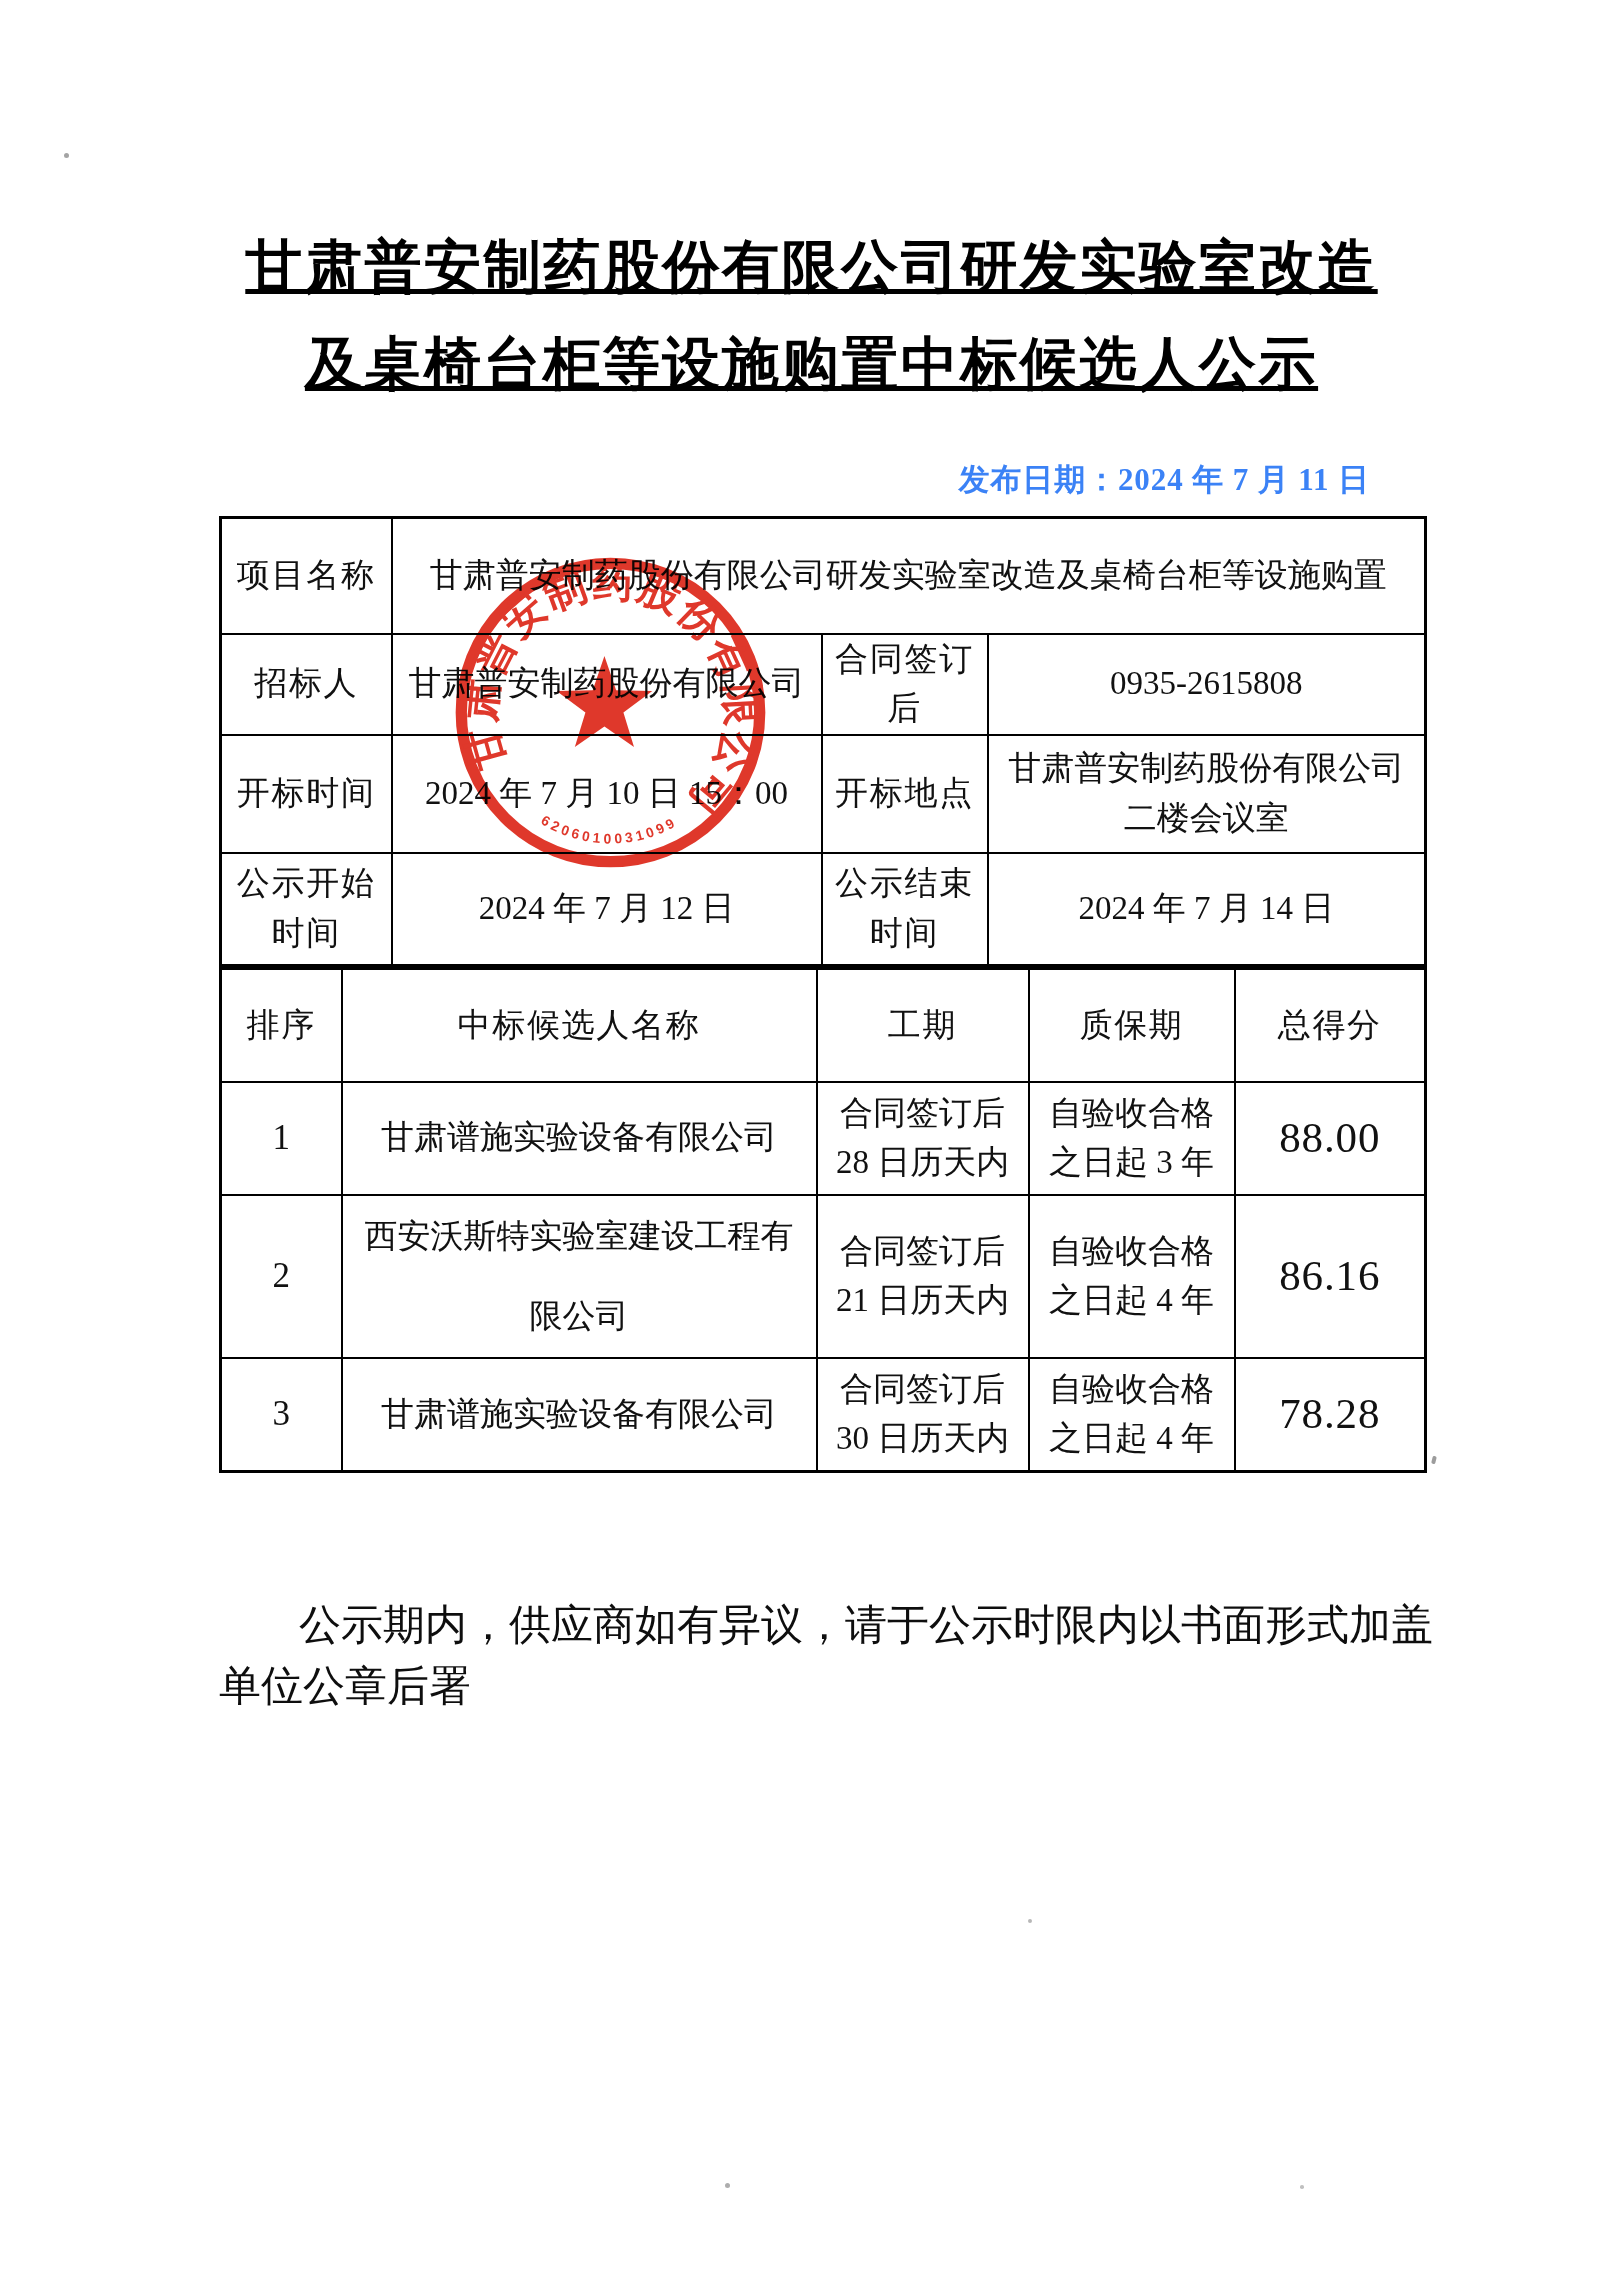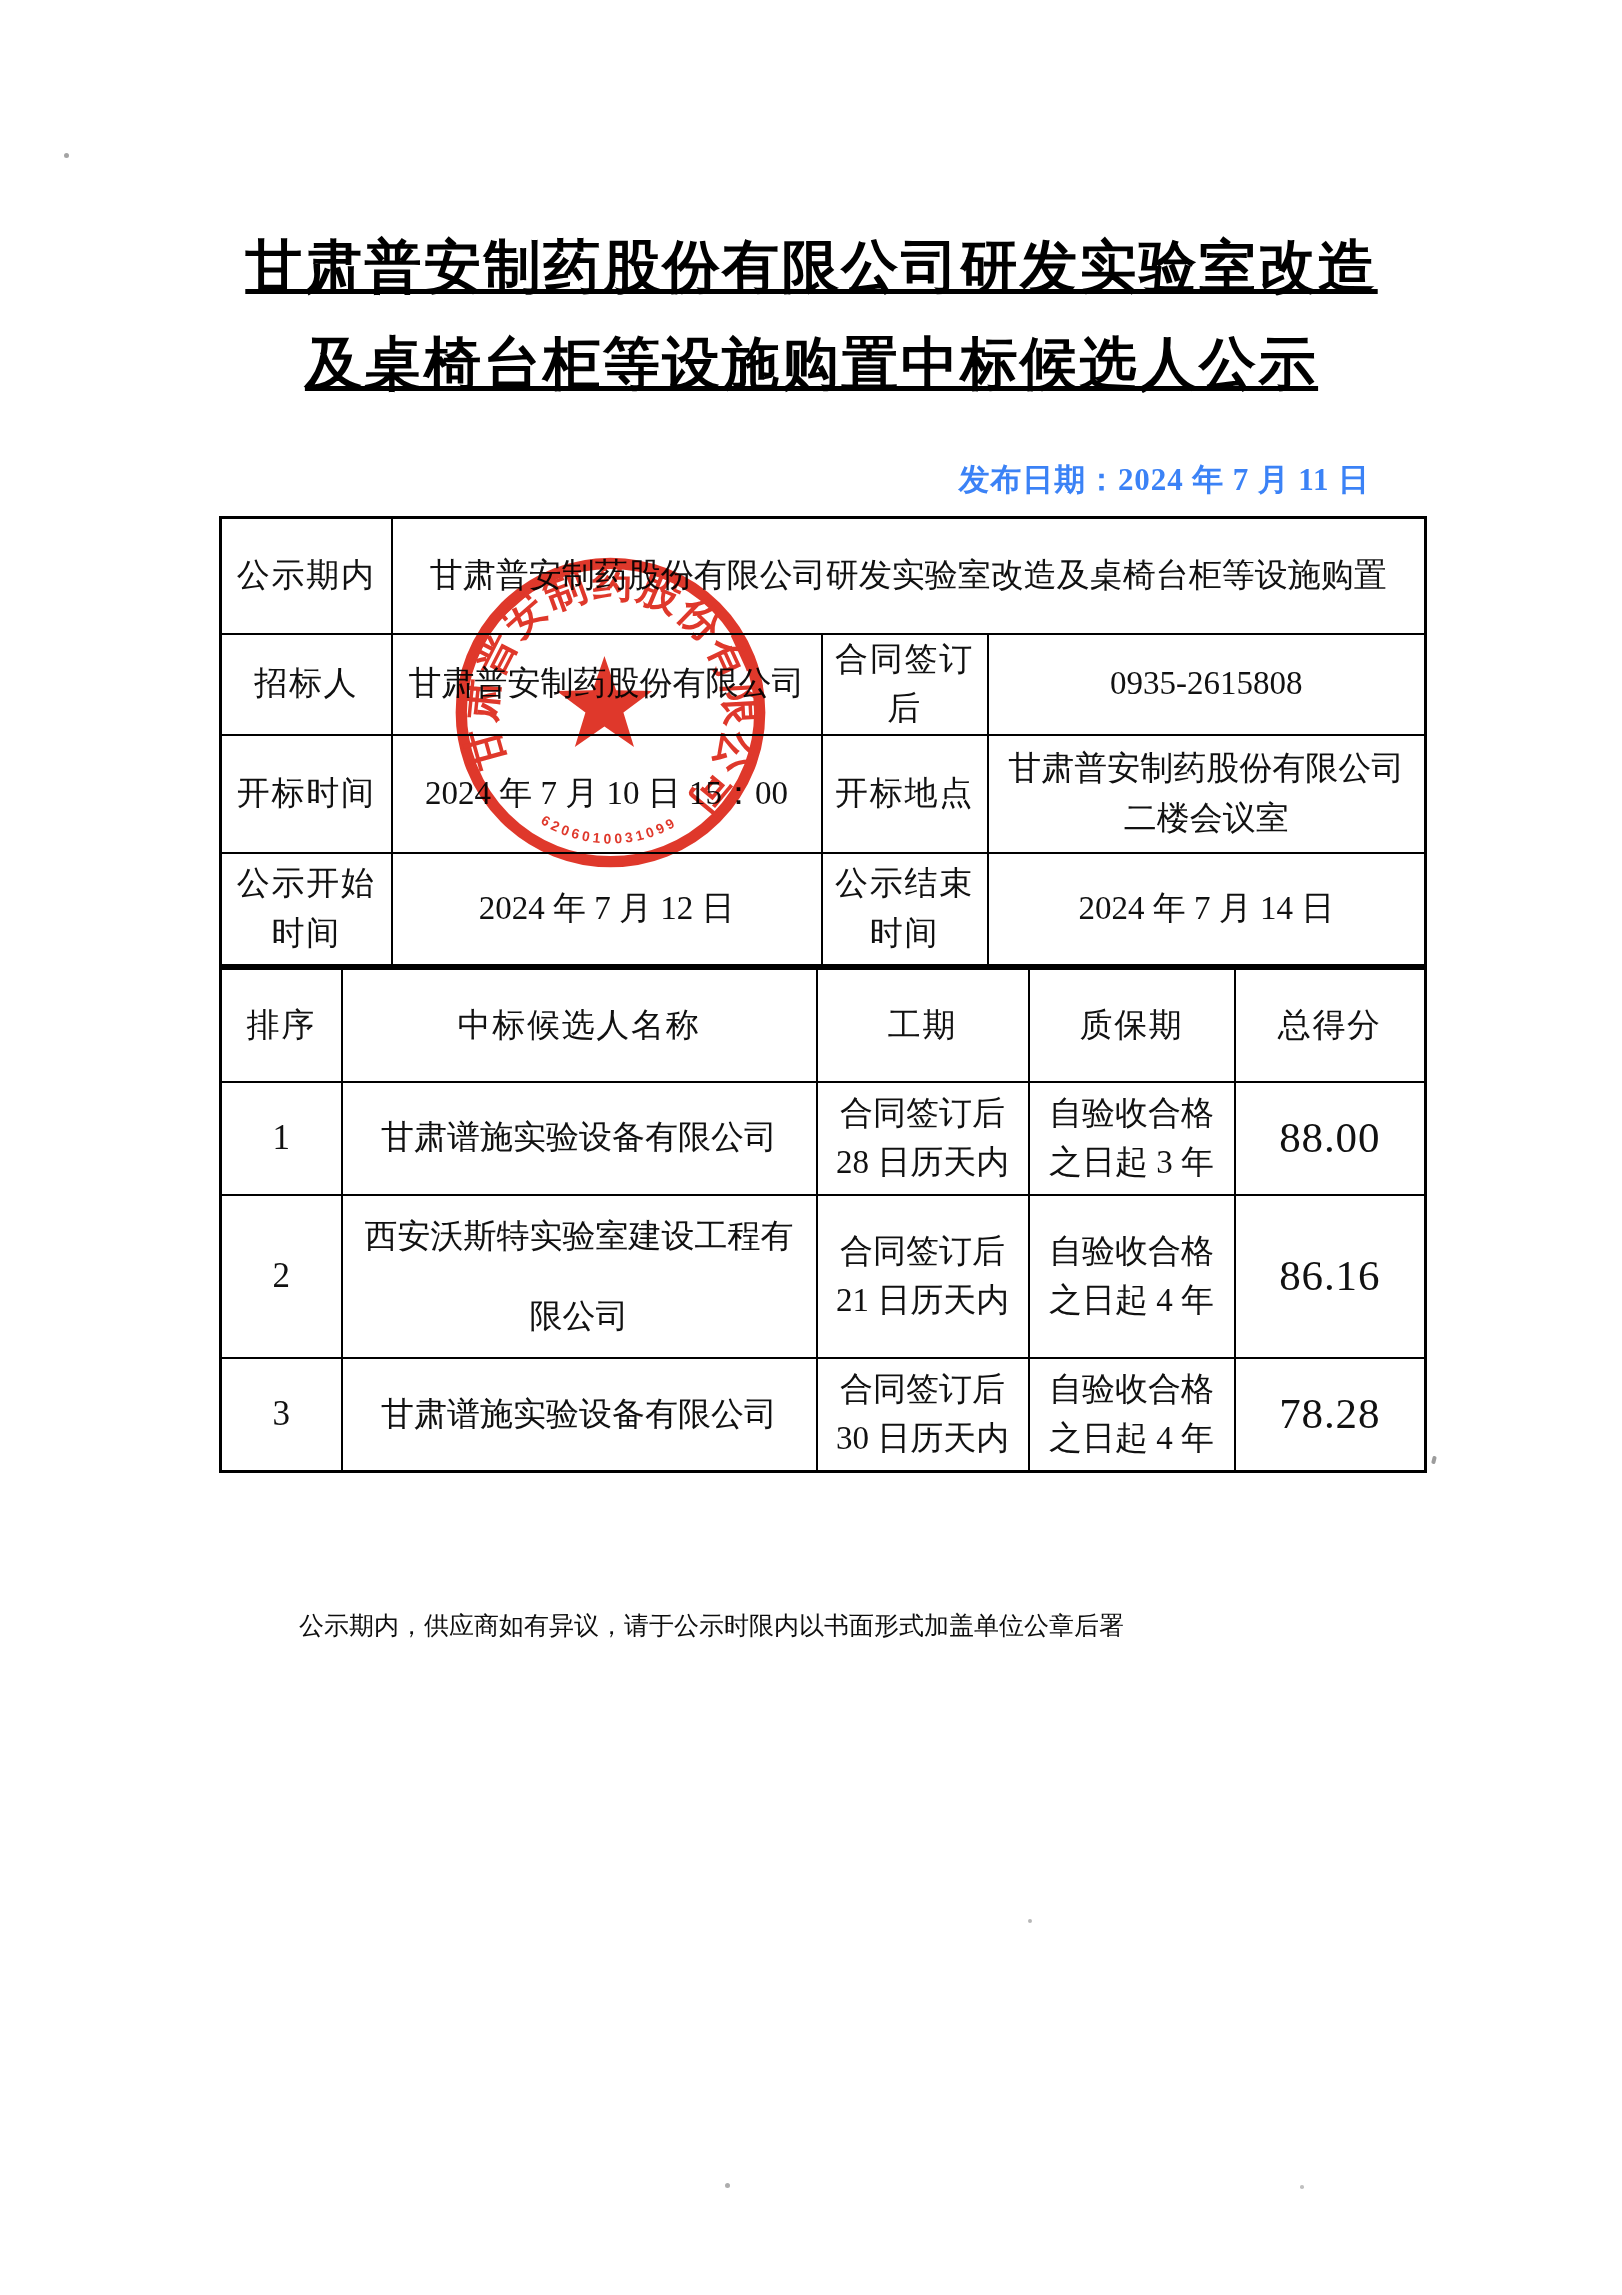--- a/index.html
+++ b/index.html
@@ -44,21 +44,21 @@
   }
   .outer{border:3.5px solid #000;}
   .lbl{letter-spacing:1.7px;}
   .section-hd{font-size:33px;letter-spacing:1.7px;}
   .score{font-size:43px;letter-spacing:0.9px;margin-top:6px;}
   .rank{font-size:35px;}
   tr.tall td.name{line-height:2.45;}
   
   .footer-par{
     position:absolute;left:219px;top:1595px;width:1214px;
-    font-size:25px;line-height:61px;color:#0e0e0e;
+    font-size:42px;line-height:61px;color:#0e0e0e;
   }
   .footer-par .l1{text-indent:80px;margin:0 0 35px 0;}
   .footer-par .l2{margin:0;}
   
   .seal{
     position:absolute;left:437px;top:539px;width:347px;height:347px;
     mix-blend-mode:multiply;
     opacity:0.92;
     pointer-events:none;
   }
@@ -86,21 +86,21 @@
 
     <table class="outer">
       <colgroup>
           <col style="width:171px">
           <col style="width:430px">
           <col style="width:166px">
           <col style="width:438px">
         </colgroup>
       <tbody>
           <tr style="height:116px">
-        <td class="lbl">公示期内</td>
+        <td class="lbl">项目名称</td>
         <td colspan="3">甘肃普安制药股份有限公司研发实验室改造及桌椅台柜等设施购置</td>
       </tr>
       <tr style="height:87px">
         <td class="lbl">招标人</td>
         <td>甘肃普安制药股份有限公司</td>
         <td class="lbl">合同签订后</td>
         <td>0935-2615808</td>
       </tr>
       <tr style="height:118px">
         <td class="lbl">开标时间</td>

